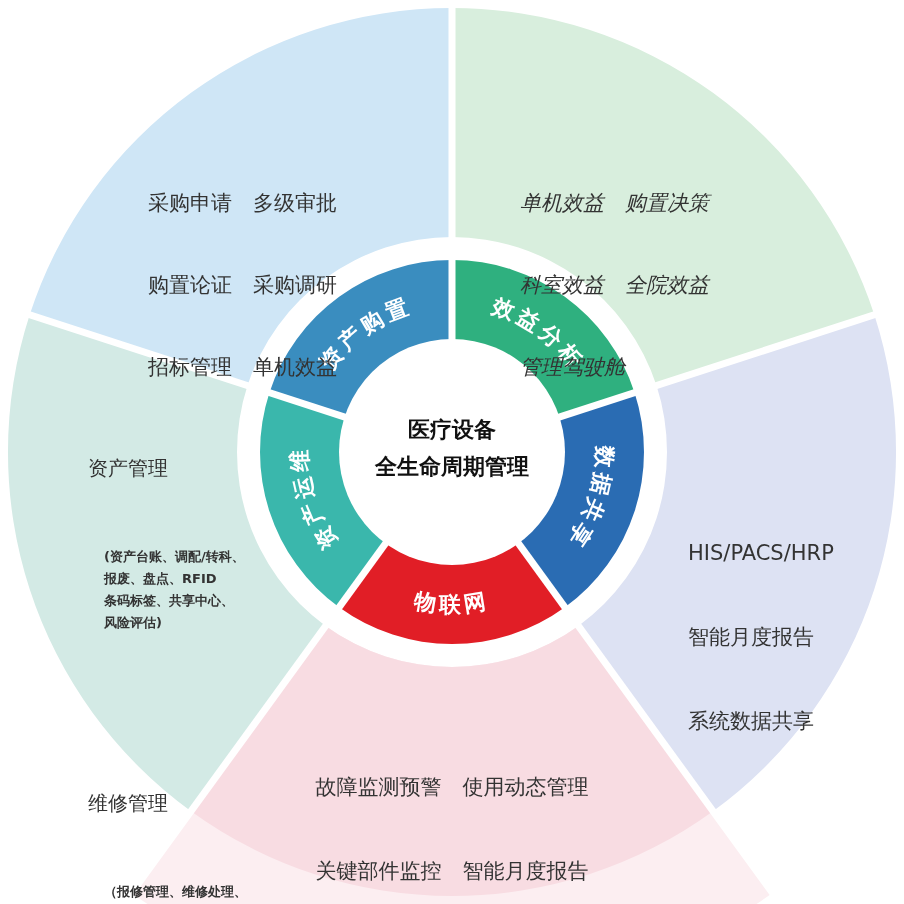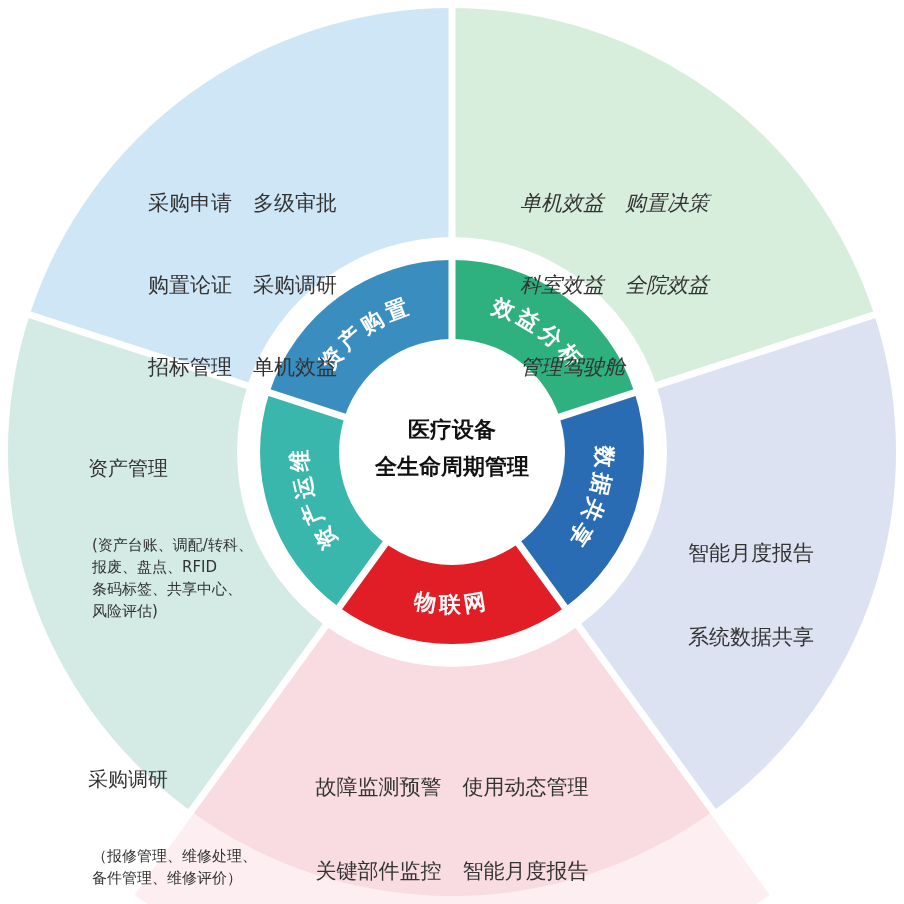--- a/index.html
+++ b/index.html
@@ -8,21 +8,21 @@
   .stage > svg{position:absolute;left:0;top:0;}
   .txt-block{position:absolute;color:#333;font-size:21px;line-height:41px;white-space:pre-line;}
   .txt-line{white-space:pre;}
   .block-tl{left:148px;top:142px;text-align:center;}
   .block-tr{left:520px;top:142px;font-style:italic;}
   .block-right{left:688px;top:490px;line-height:42px;}
   .block-bottom{left:252px;top:724px;width:400px;text-align:center;line-height:42px;}
   .block-ops{left:88px;top:373px;width:205px;}
   .ops-title{font-size:20px;line-height:26px;color:#333;margin:17px 0 8px;}
   .ops-group:first-child .ops-title{margin-top:0;}
-  .ops-detail{font-size:15px;line-height:22px;color:#333;margin:4px;white-space:pre-line;}
+  .ops-detail{font-size:13px;line-height:22px;color:#333;margin:16px;white-space:pre-line;font-weight:bold;}
   .center-title{position:absolute;left:292px;top:411px;width:320px;text-align:center;
     font-size:22px;line-height:37px;font-weight:700;color:#111;white-space:pre-line;}
   .ring-label{fill:#fff;font-size:22px;font-weight:700;letter-spacing:4px;
     font-family:"DejaVu Sans","Liberation Sans",sans-serif;}
 </style>
 </head>
 <body>
 
 <div class="stage">
 
@@ -85,38 +85,39 @@
     <div class="txt-line">招标管理　单机效益</div>
   </div>
 
   <div class="txt-block block-tr">
     <div class="txt-line">单机效益　购置决策</div>
     <div class="txt-line">科室效益　全院效益</div>
     <div class="txt-line">管理驾驶舱</div>
   </div>
 
   <div class="txt-block block-right">
+    <div class="txt-line">HIS/PACS/HRP</div>
     <div class="txt-line">智能月度报告</div>
     <div class="txt-line">系统数据共享</div>
   </div>
 
   <div class="txt-block block-bottom">
     <div class="txt-line">故障监测预警　使用动态管理</div>
     <div class="txt-line">关键部件监控　智能月度报告</div>
   </div>
 
   <div class="txt-block block-ops">
     <div class="ops-group">
       <div class="ops-title">资产管理</div>
       <div class="ops-detail">(资产台账、调配/转科、
 报废、盘点、RFID
 条码标签、共享中心、
 风险评估)</div>
     </div>
     <div class="ops-group">
-      <div class="ops-title">采购调研</div>
+      <div class="ops-title">维修管理</div>
       <div class="ops-detail">（报修管理、维修处理、
 备件管理、维修评价）</div>
     </div>
     
   </div>
 
 </div>
 
 </body></html>

